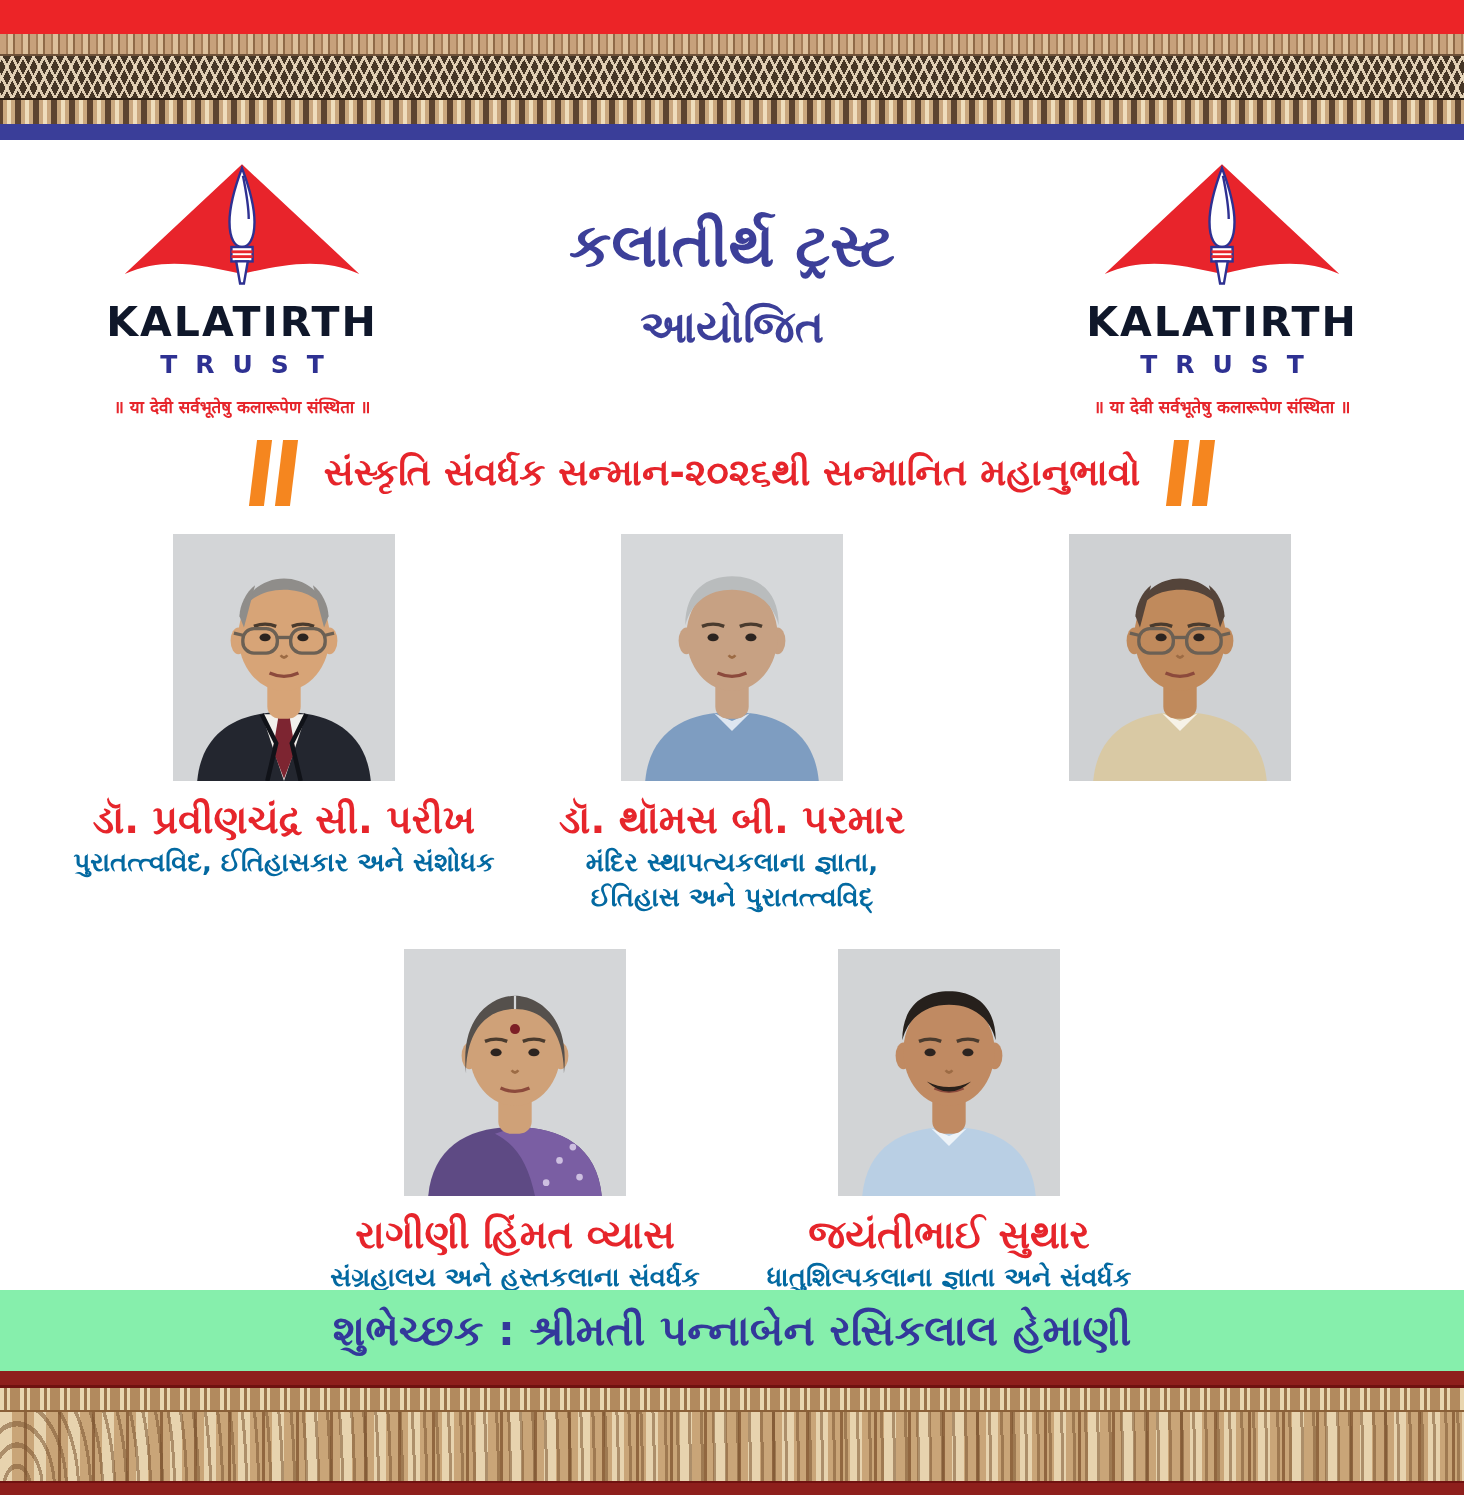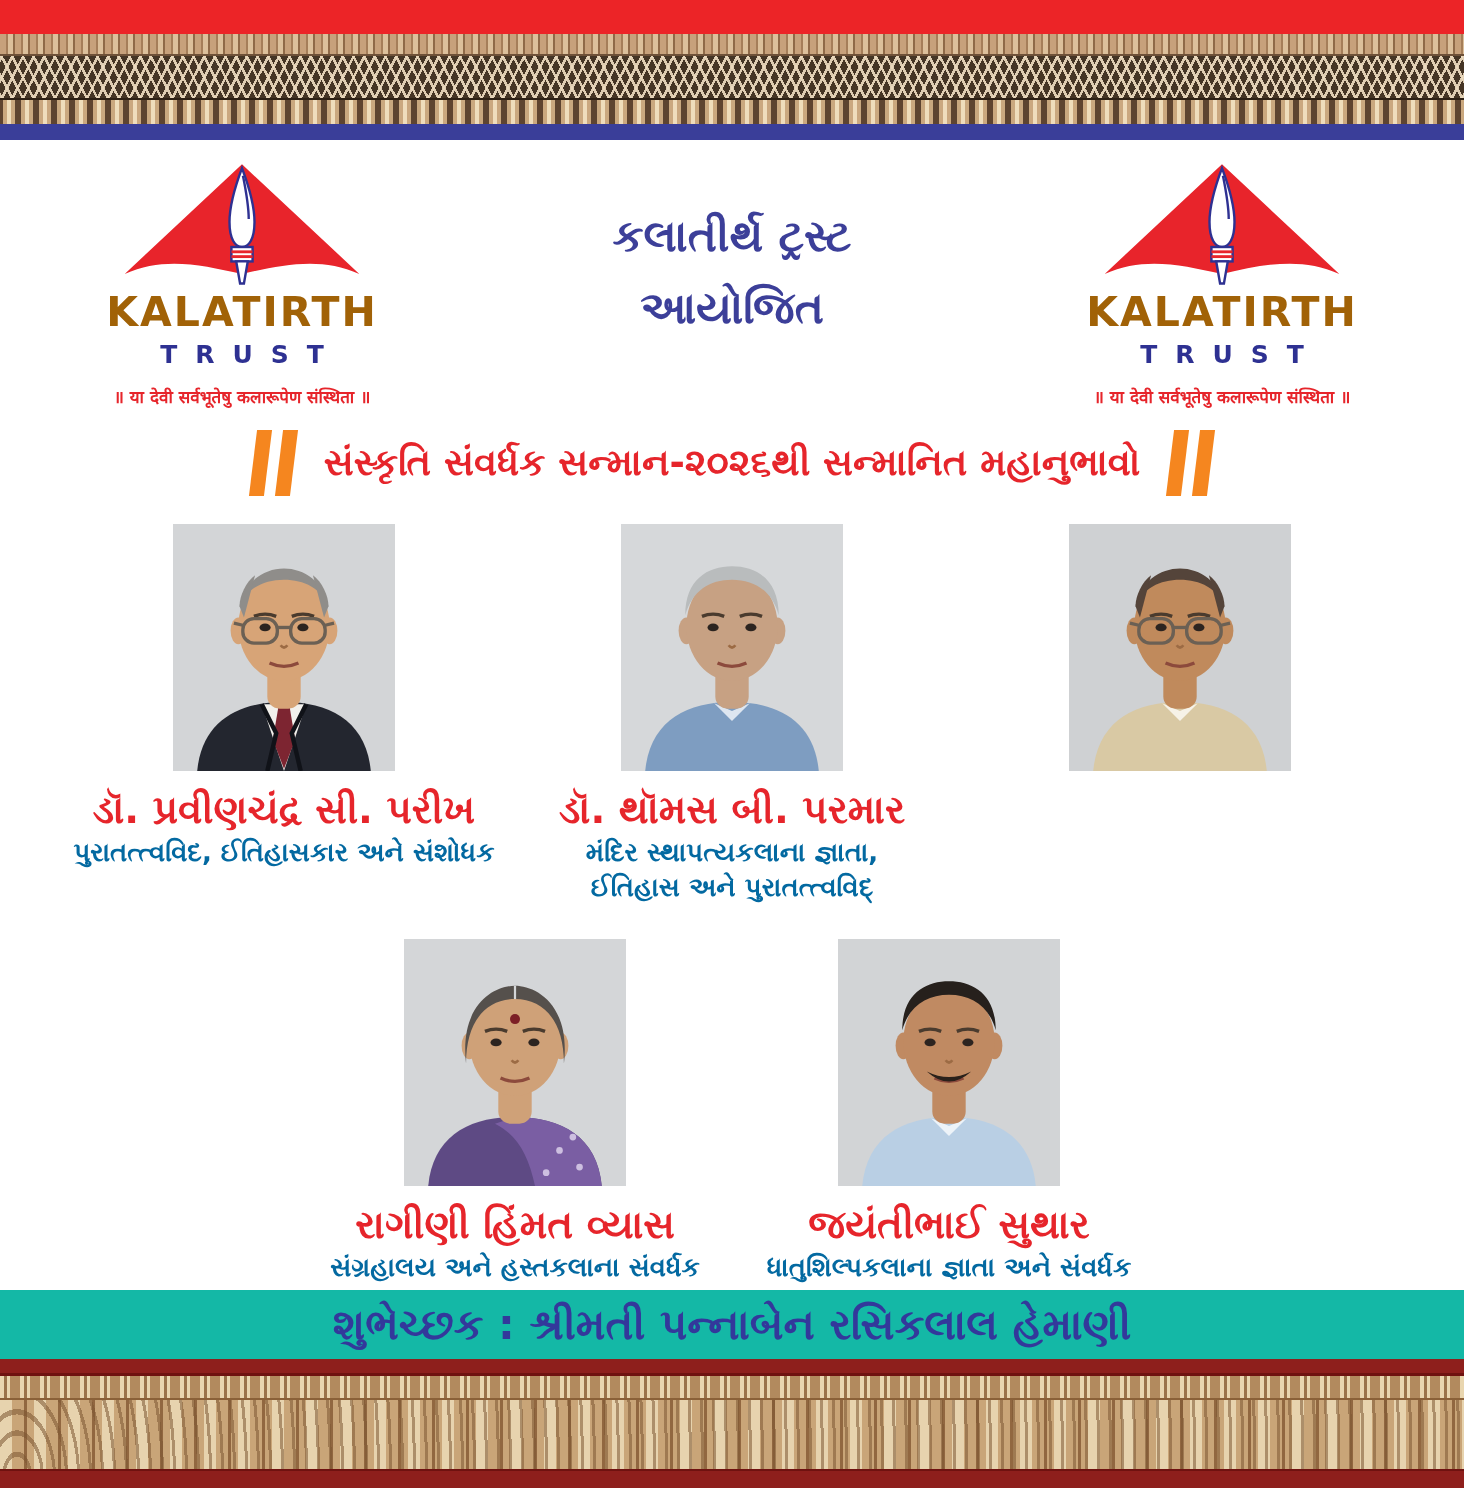--- a/index.html
+++ b/index.html
@@ -25,44 +25,44 @@
     height:26px;
     background:#8a6a4d repeating-linear-gradient(90deg,#5e4430 0 3px,#caa87f 3px 7px,#efddbc 7px 11px,#caa87f 11px 15px,#5e4430 15px 18px);
     border-top:2px solid #2e2115;
   }
   .bar-blue{height:16px;background:#3a3e99;}
   
   .content{height:1150px;box-sizing:border-box;overflow:hidden;}
   .header-row{display:flex;justify-content:space-between;align-items:flex-start;padding:18px 92px 0 92px;}
   .logo{width:300px;text-align:center;flex:0 0 auto;}
   .logo-mark{width:250px;height:128px;display:block;margin:0 auto;}
-  .logo-name{color:#a16207;font-weight:bold;font-size:41px;letter-spacing:2px;line-height:1.0;margin-top:6px;}
+  .logo-name{color:#0f172a;font-weight:bold;font-size:41px;letter-spacing:2px;line-height:1.0;margin-top:16px;}
   .logo-trust{color:#2e3192;font-weight:bold;font-size:25px;letter-spacing:18px;text-indent:18px;line-height:1.1;margin-top:8px;}
   .logo-sanskrit{color:#e6252b;font-weight:bold;font-size:17px;margin-top:16px;white-space:nowrap;}
   .center-titles{flex:1;text-align:center;}
-  .title{margin-top:52px;font-size:44px;font-weight:bold;color:#3c3f99;white-space:nowrap;}
+  .title{margin-top:52px;font-size:60px;font-weight:bold;color:#3c3f99;white-space:nowrap;}
   .subtitle{margin-top:20px;font-size:44px;font-weight:bold;color:#3c3f99;}
   
   .headline-row{display:flex;align-items:center;justify-content:center;gap:30px;margin-top:22px;}
   .obars{display:flex;gap:11px;}
   .obars i{display:block;width:15px;height:66px;background:#f5861f;transform:skewX(-7deg);}
   .headline{color:#e6252b;font-size:37px;font-weight:bold;white-space:nowrap;}
   
   .row{display:flex;justify-content:center;align-items:flex-start;}
   .row1{margin-top:28px;}
   .row2{margin-top:36px;}
   .card{width:448px;margin:0;text-align:center;}
   .row2 .card{width:434px;}
   .photo{width:222px;height:247px;margin:0 auto;background:#d3d5d7;overflow:hidden;}
   .photo svg{display:block;width:100%;height:100%;}
   figcaption{padding:0;}
   .name{margin-top:16px;font-size:39px;font-weight:bold;color:#e6252b;white-space:nowrap;}
   .desc{margin-top:4px;font-size:26px;font-weight:600;color:#0369a1;white-space:nowrap;}
   
-  .footer-bar{height:69px;background:#14b8a6;display:flex;align-items:center;justify-content:center;}
+  .footer-bar{height:81px;background:#86efac;display:flex;align-items:center;justify-content:center;}
   .footer-text{color:#33389b;font-size:42px;font-weight:bold;white-space:nowrap;}
   .maroon-strip{height:14px;background:#8e1f1c;border-bottom:3px solid #6f1210;}
   .border-bottom{height:93px;overflow:hidden;}
   .border-bottom .eggrow{
     height:22px;
     background:#c9a87e repeating-linear-gradient(90deg,#e9d6af 0 4px,#9a734a 4px 7px,#e9d6af 7px 10px,#b28a5e 10px 20px);
     border-bottom:2px solid #8a6038;
   }
   .border-bottom .acanthus{
     height:71px;background-color:#d9bd97;

